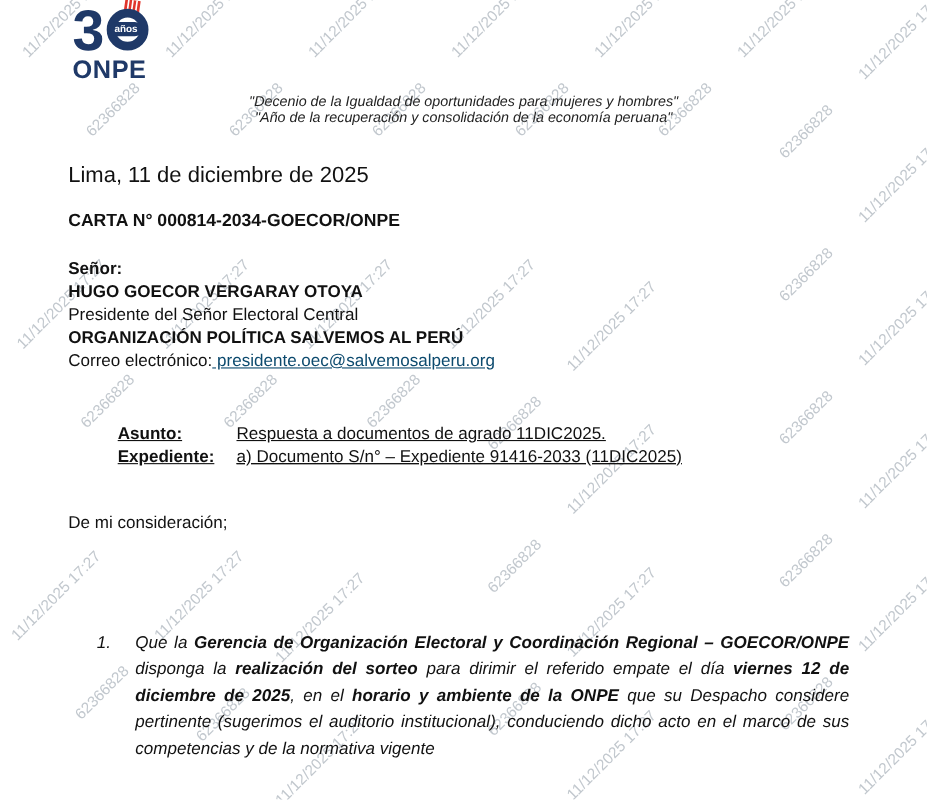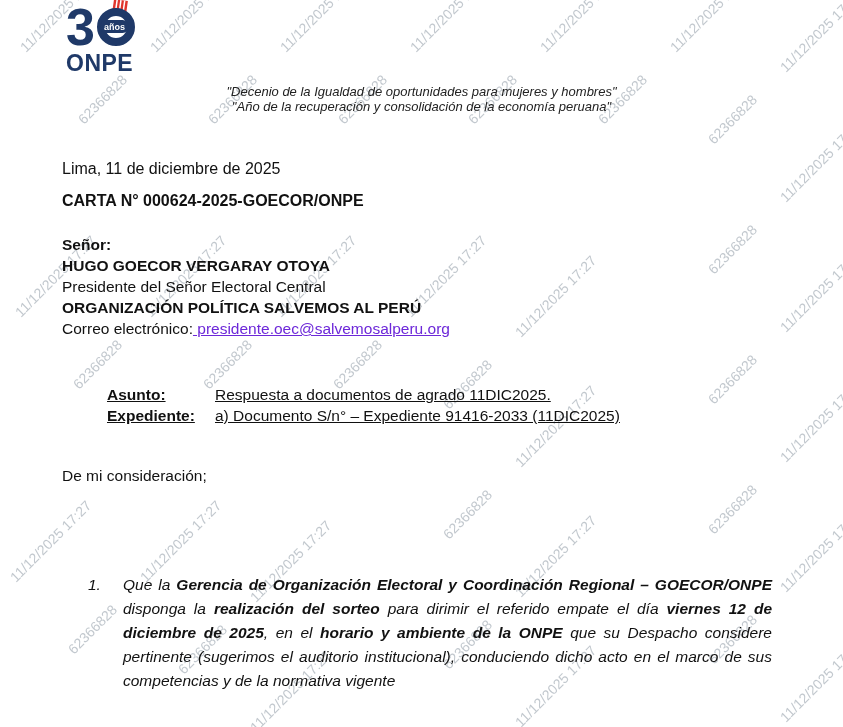--- a/index.html
+++ b/index.html
@@ -13,24 +13,24 @@
     color:#c2c8ce;transform:rotate(-45deg);transform-origin:0 100%;
   }
   .content{position:absolute;inset:0;z-index:1;}
   .b{font-weight:bold;}
   .u{text-decoration:underline;}
   .logo{position:absolute;left:64px;top:0px;}
   .quotes{
     position:absolute;left:0;top:84px;width:843px;text-align:center;
     font-style:italic;font-size:13px;line-height:15px;color:#222;
   }
-  .date{position:absolute;left:62px;top:160px;font-size:16px;}
+  .date{position:absolute;left:62px;top:148px;font-size:20px;}
   .carta{position:absolute;left:62px;top:192px;font-size:16px;font-weight:bold;}
   .addressee{position:absolute;left:62px;top:234px;font-size:15.5px;line-height:21px;}
-  .email{color:#6d28d9;text-decoration:underline;white-space:pre;}
+  .email{color:#0c4a6e;text-decoration:underline;white-space:pre;}
   .subject-block{position:absolute;left:107px;top:384px;font-size:15.5px;line-height:21px;text-decoration:underline;}
   .srow{display:flex;}
   .slabel{width:108px;flex:none;font-weight:bold;}
   .greeting{position:absolute;left:62px;top:467px;font-size:15.5px;}
   .intro{
     position:absolute;left:62px;top:509px;width:711px;
     font-size:15.5px;line-height:21px;text-align:justify;
   }
   .list-item{position:absolute;left:88px;top:573px;width:684px;font-style:italic;font-size:15.5px;}
   .list-item .num{position:absolute;left:0;top:0;line-height:24px;}
@@ -100,21 +100,21 @@
       <text x="2" y="71" font-size="23" font-weight="bold" letter-spacing="0.5" fill="#1F3968">ONPE</text>
     </svg>
 
     <div class="quotes">
       <div>"Decenio de la Igualdad de oportunidades para mujeres y hombres"</div>
       <div>"Año de la recuperación y consolidación de la economía peruana"</div>
     </div>
 
     <div class="date">Lima, 11 de diciembre de 2025</div>
 
-    <div class="carta">CARTA N° 000624-2025-GOECOR/ONPE</div>
+    <div class="carta">CARTA N° 000814-2034-GOECOR/ONPE</div>
 
     <div class="addressee">
       <div class="b">Señor:</div>
       <div class="b">HUGO GOECOR VERGARAY OTOYA</div>
       <div>Presidente del Señor Electoral Central</div>
       <div class="b">ORGANIZACIÓN POLÍTICA SALVEMOS AL PERÚ</div>
       <div>
         <span>Correo electrónico:</span><a href="#" class="email"> presidente.oec@salvemosalperu.org</a>
       </div>
     </div>

